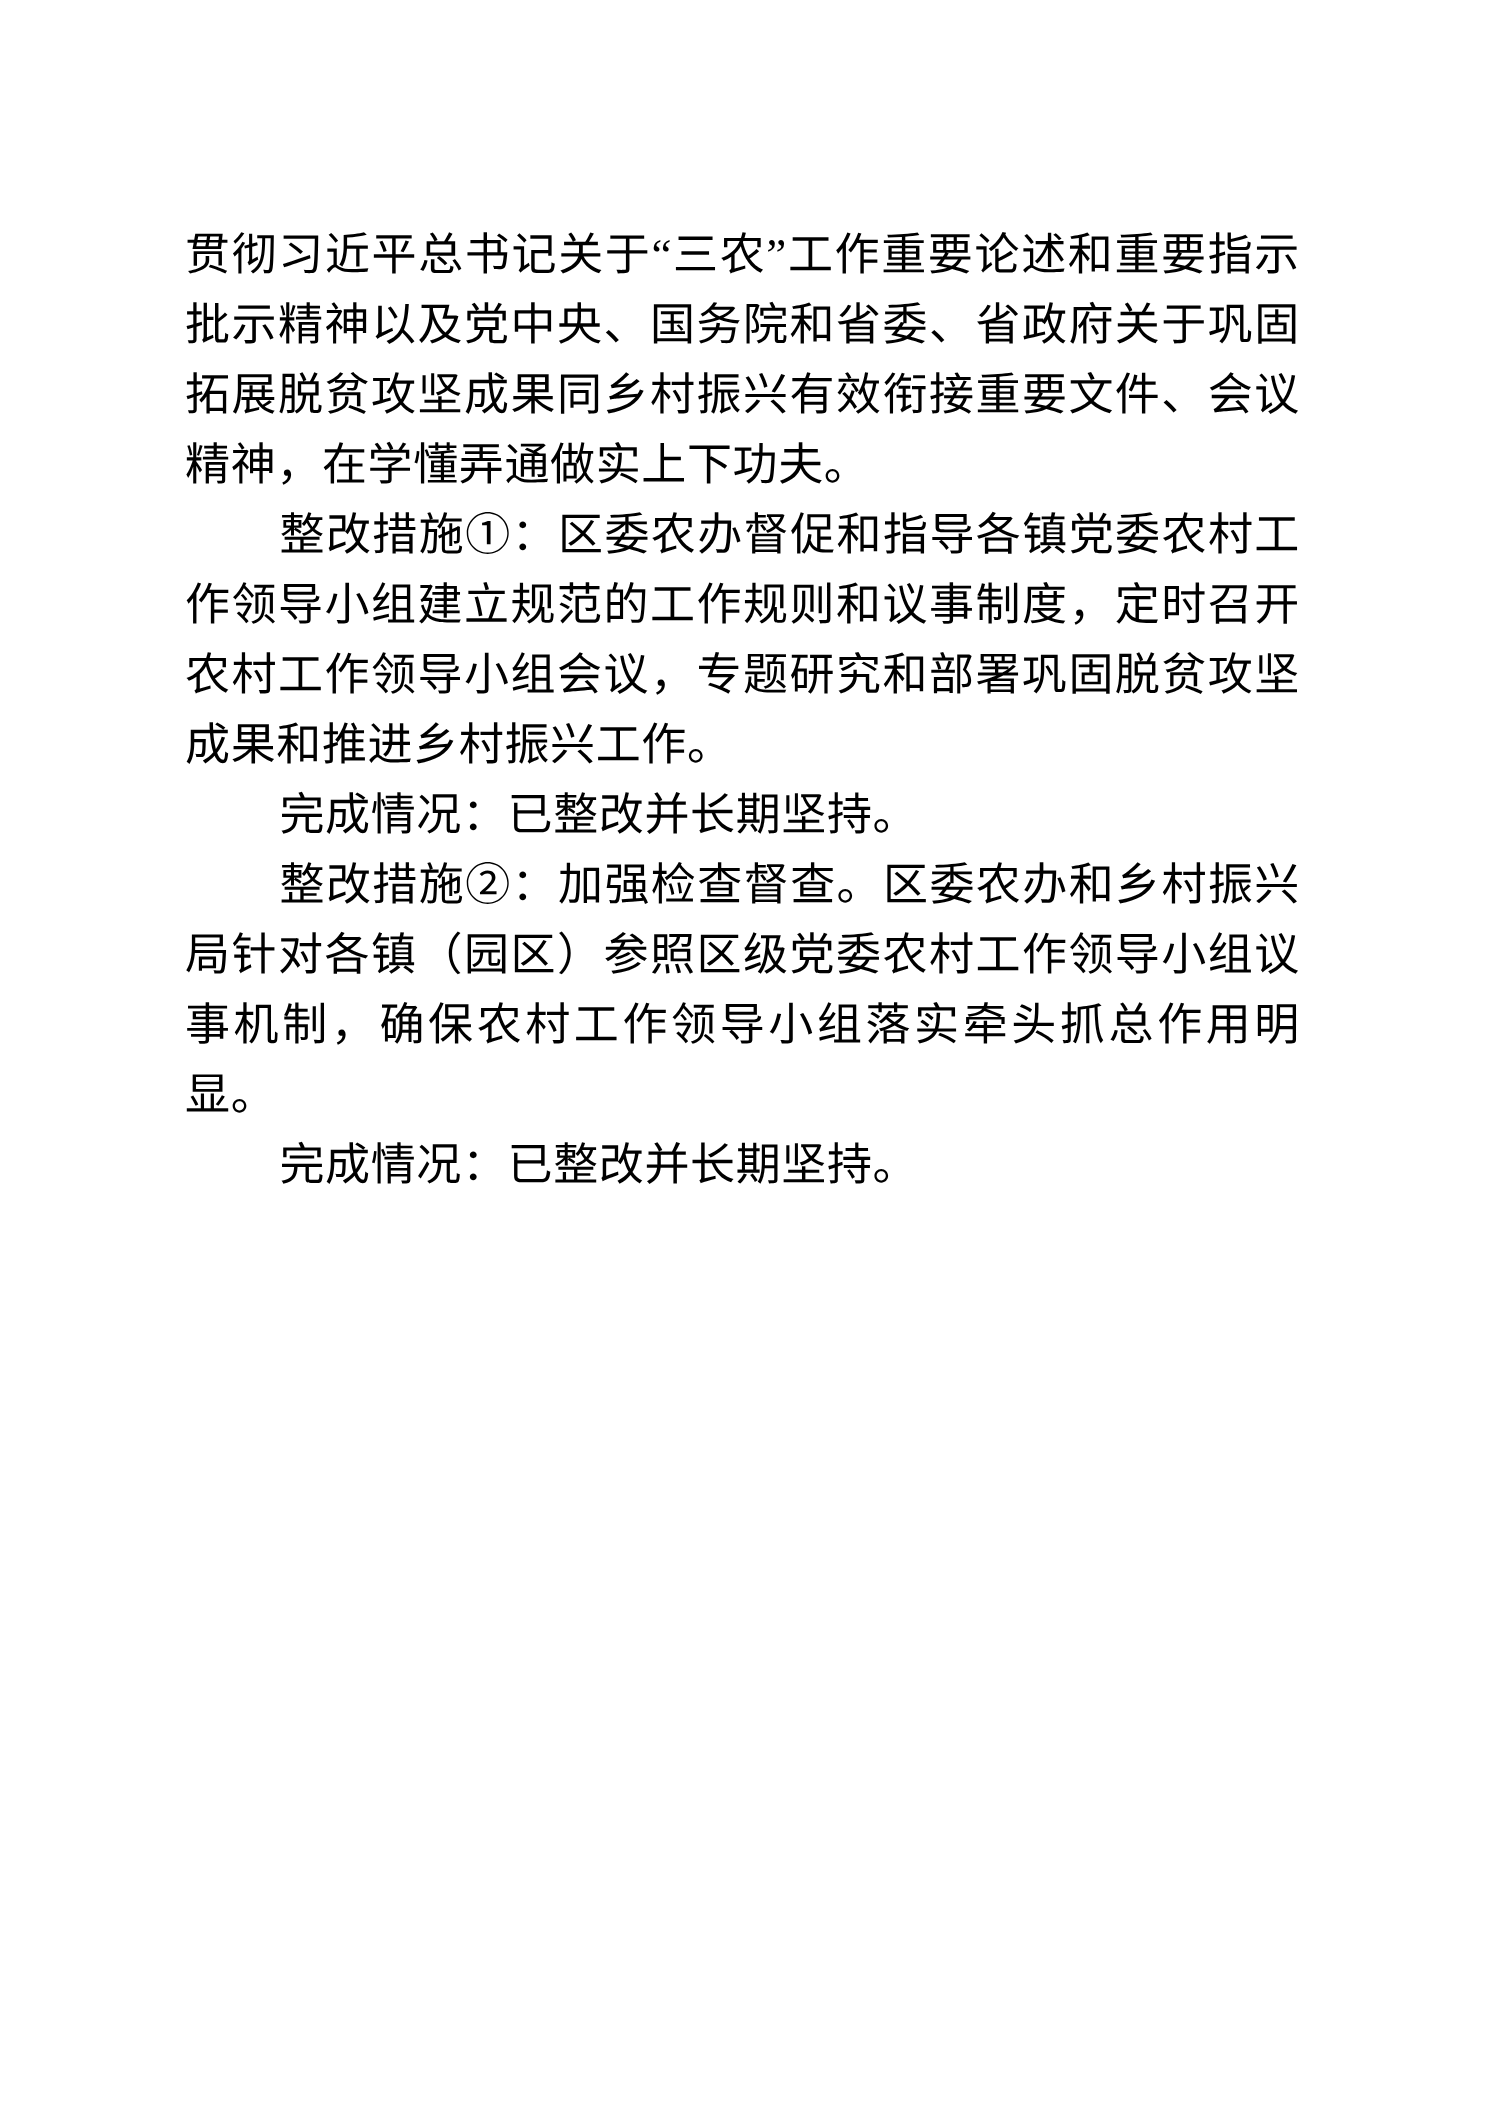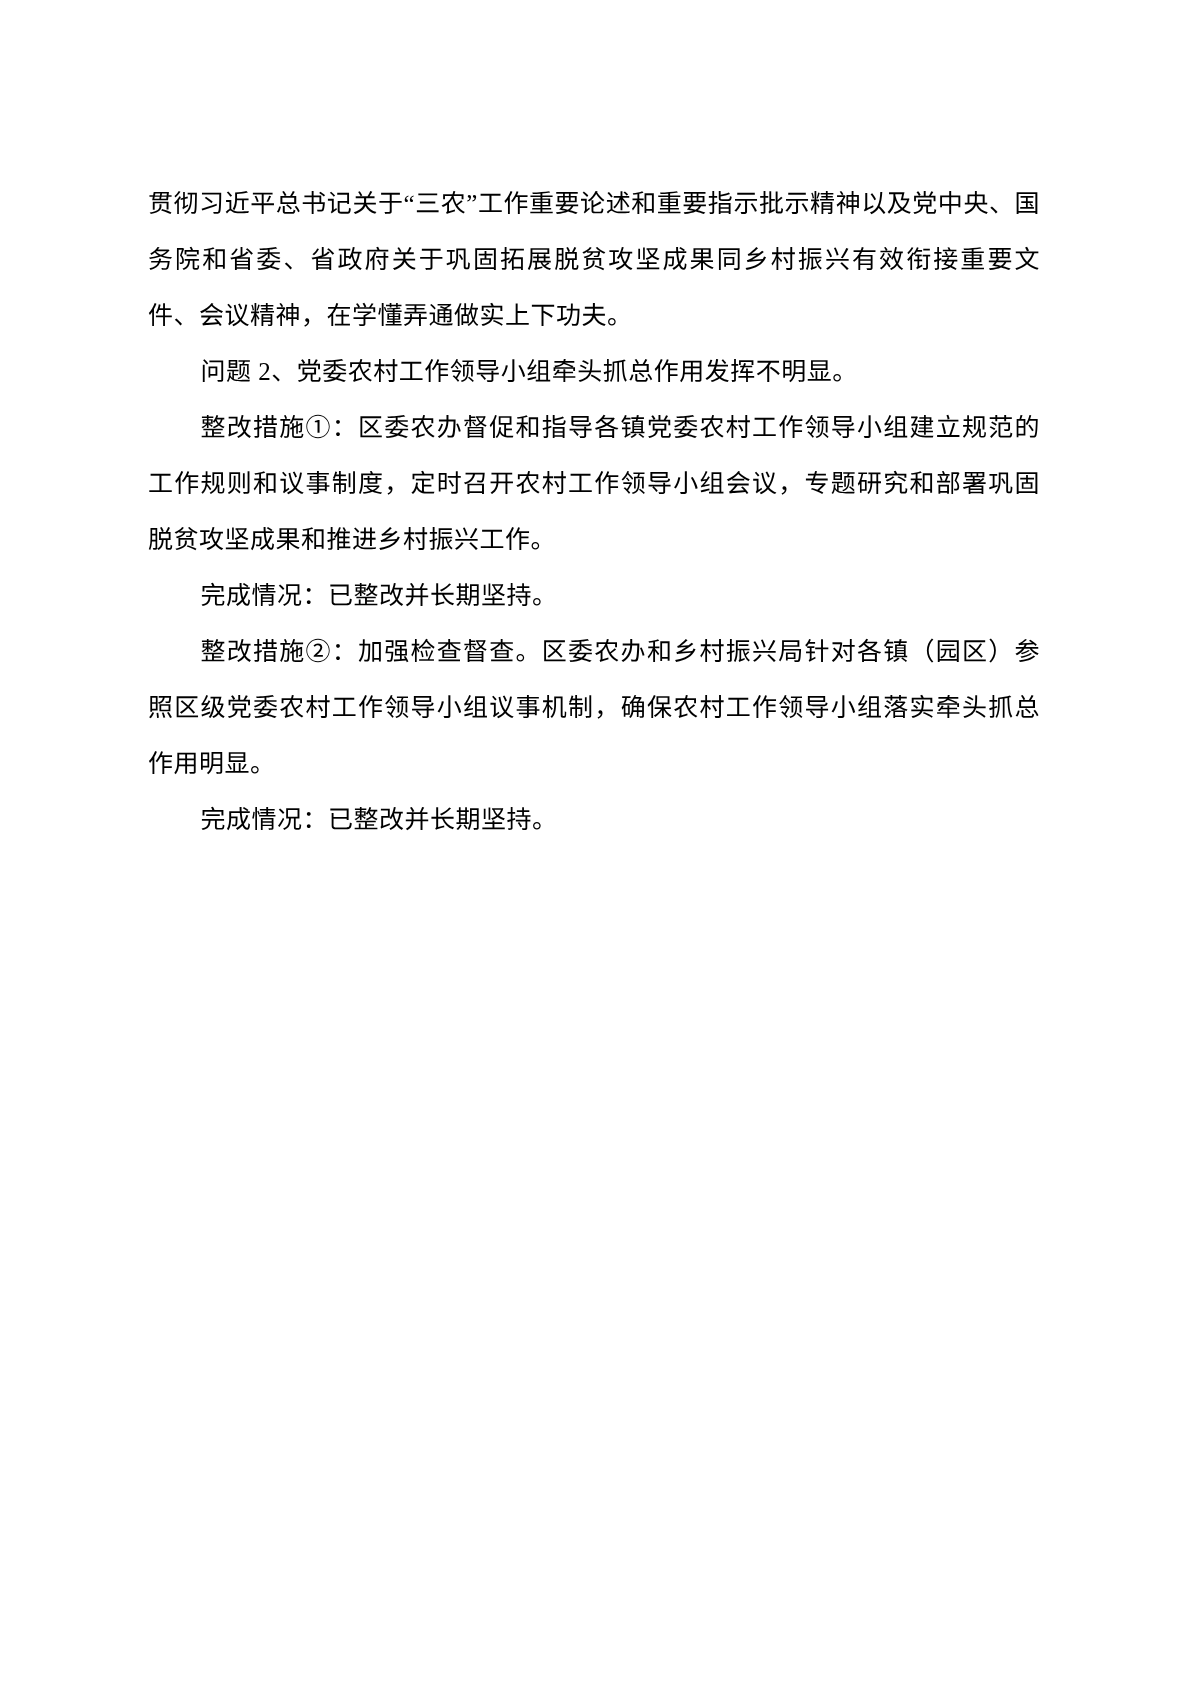--- a/index.html
+++ b/index.html
@@ -16,37 +16,36 @@
     box-sizing: border-box;
     padding: 176px 150px 0 148px;
     overflow: hidden;
   }
   .text-block {
     width: 100%;
   }
   .para {
     margin: 0;
     font-family: "Liberation Serif", "DejaVu Serif", serif;
-    font-size: 25px;
+    font-size: 36px;
     line-height: 56px;
     letter-spacing: 0.5px;
     text-align: justify;
     text-indent: 2.1em;
     color: #000000;
     word-break: break-all;
   }
   .para.no-indent {
     text-indent: 0;
   }
 </style>
 </head>
 <body>
 
 <div class="page">
   <div class="text-block">
     <p class="para no-indent">贯彻习近平总书记关于“三农”工作重要论述和重要指示批示精神以及党中央、国务院和省委、省政府关于巩固拓展脱贫攻坚成果同乡村振兴有效衔接重要文件、会议精神，在学懂弄通做实上下功夫。</p>
-    <p class="para">问题 2、党委农村工作领导小组牵头抓总作用发挥不明显。</p>
     <p class="para">整改措施①：区委农办督促和指导各镇党委农村工作领导小组建立规范的工作规则和议事制度，定时召开农村工作领导小组会议，专题研究和部署巩固脱贫攻坚成果和推进乡村振兴工作。</p>
     <p class="para">完成情况：已整改并长期坚持。</p>
     <p class="para">整改措施②：加强检查督查。区委农办和乡村振兴局针对各镇（园区）参照区级党委农村工作领导小组议事机制，确保农村工作领导小组落实牵头抓总作用明显。</p>
     <p class="para">完成情况：已整改并长期坚持。</p>
   </div>
 </div>
 
 </body></html>

